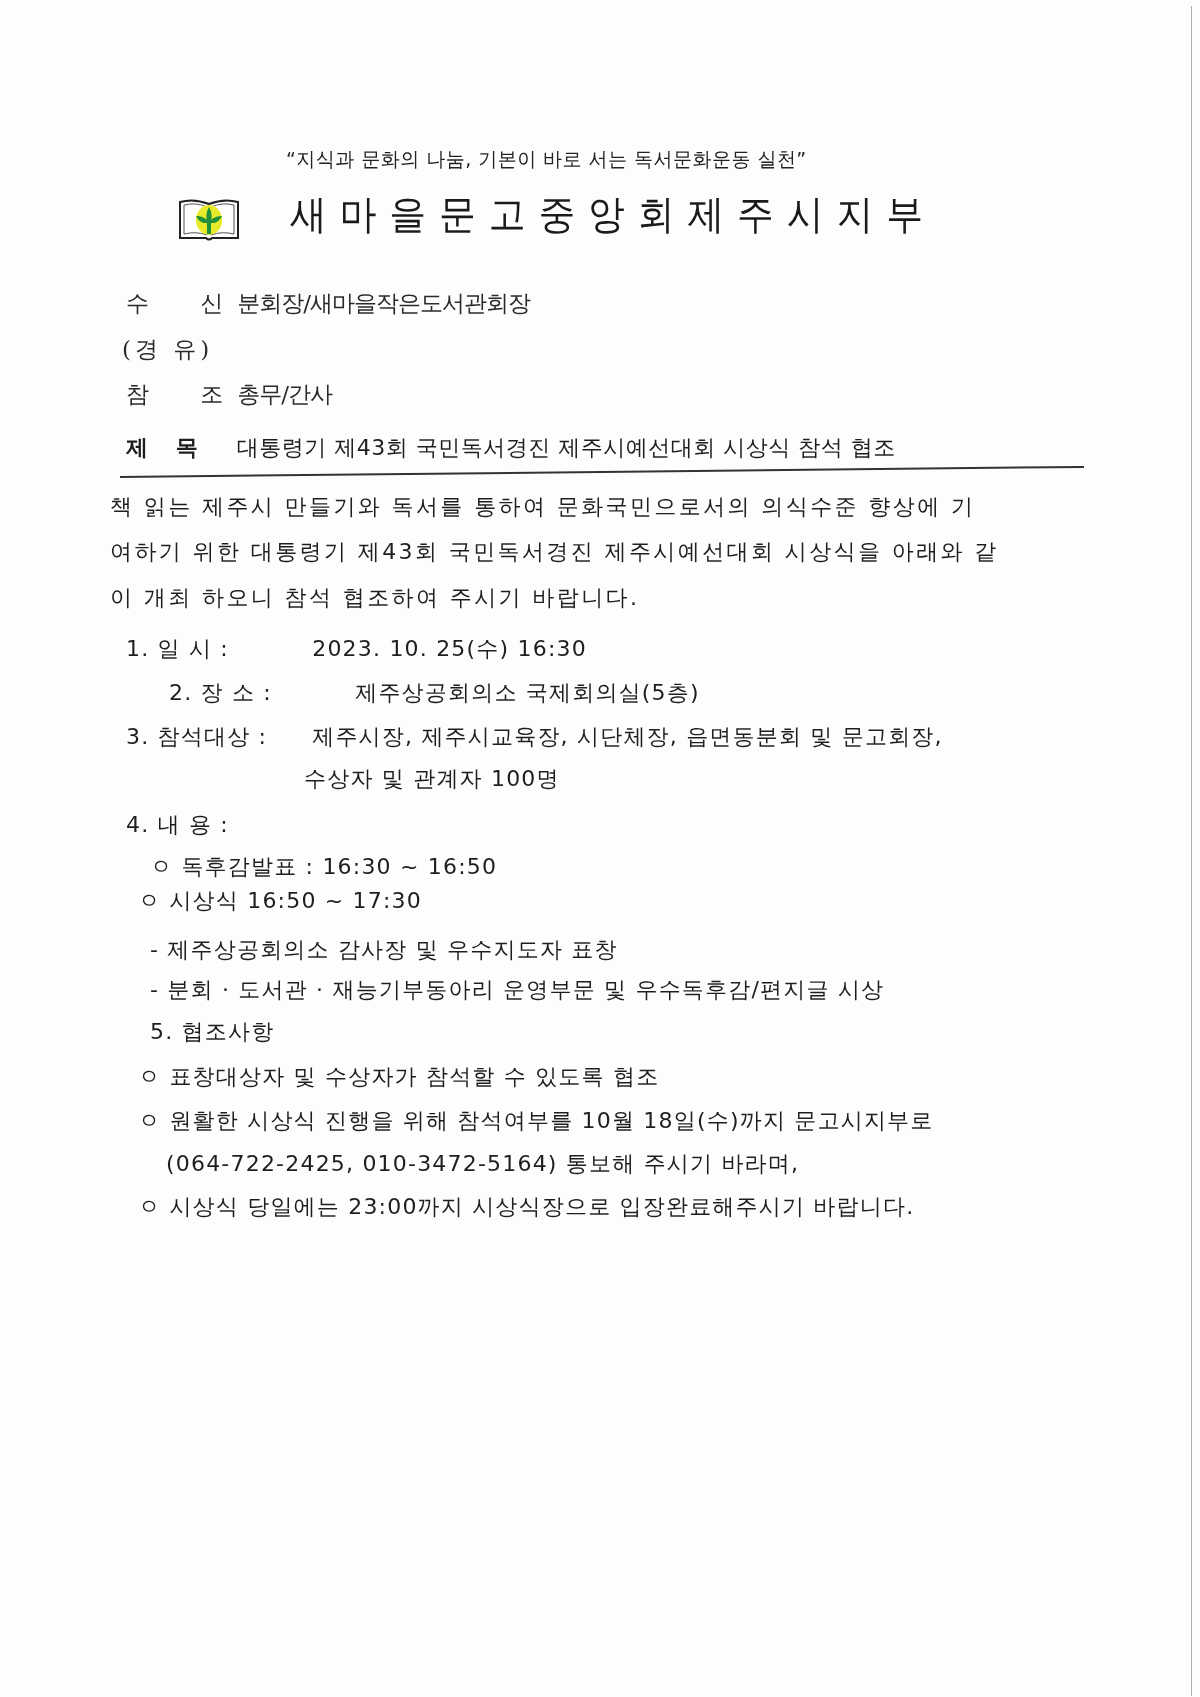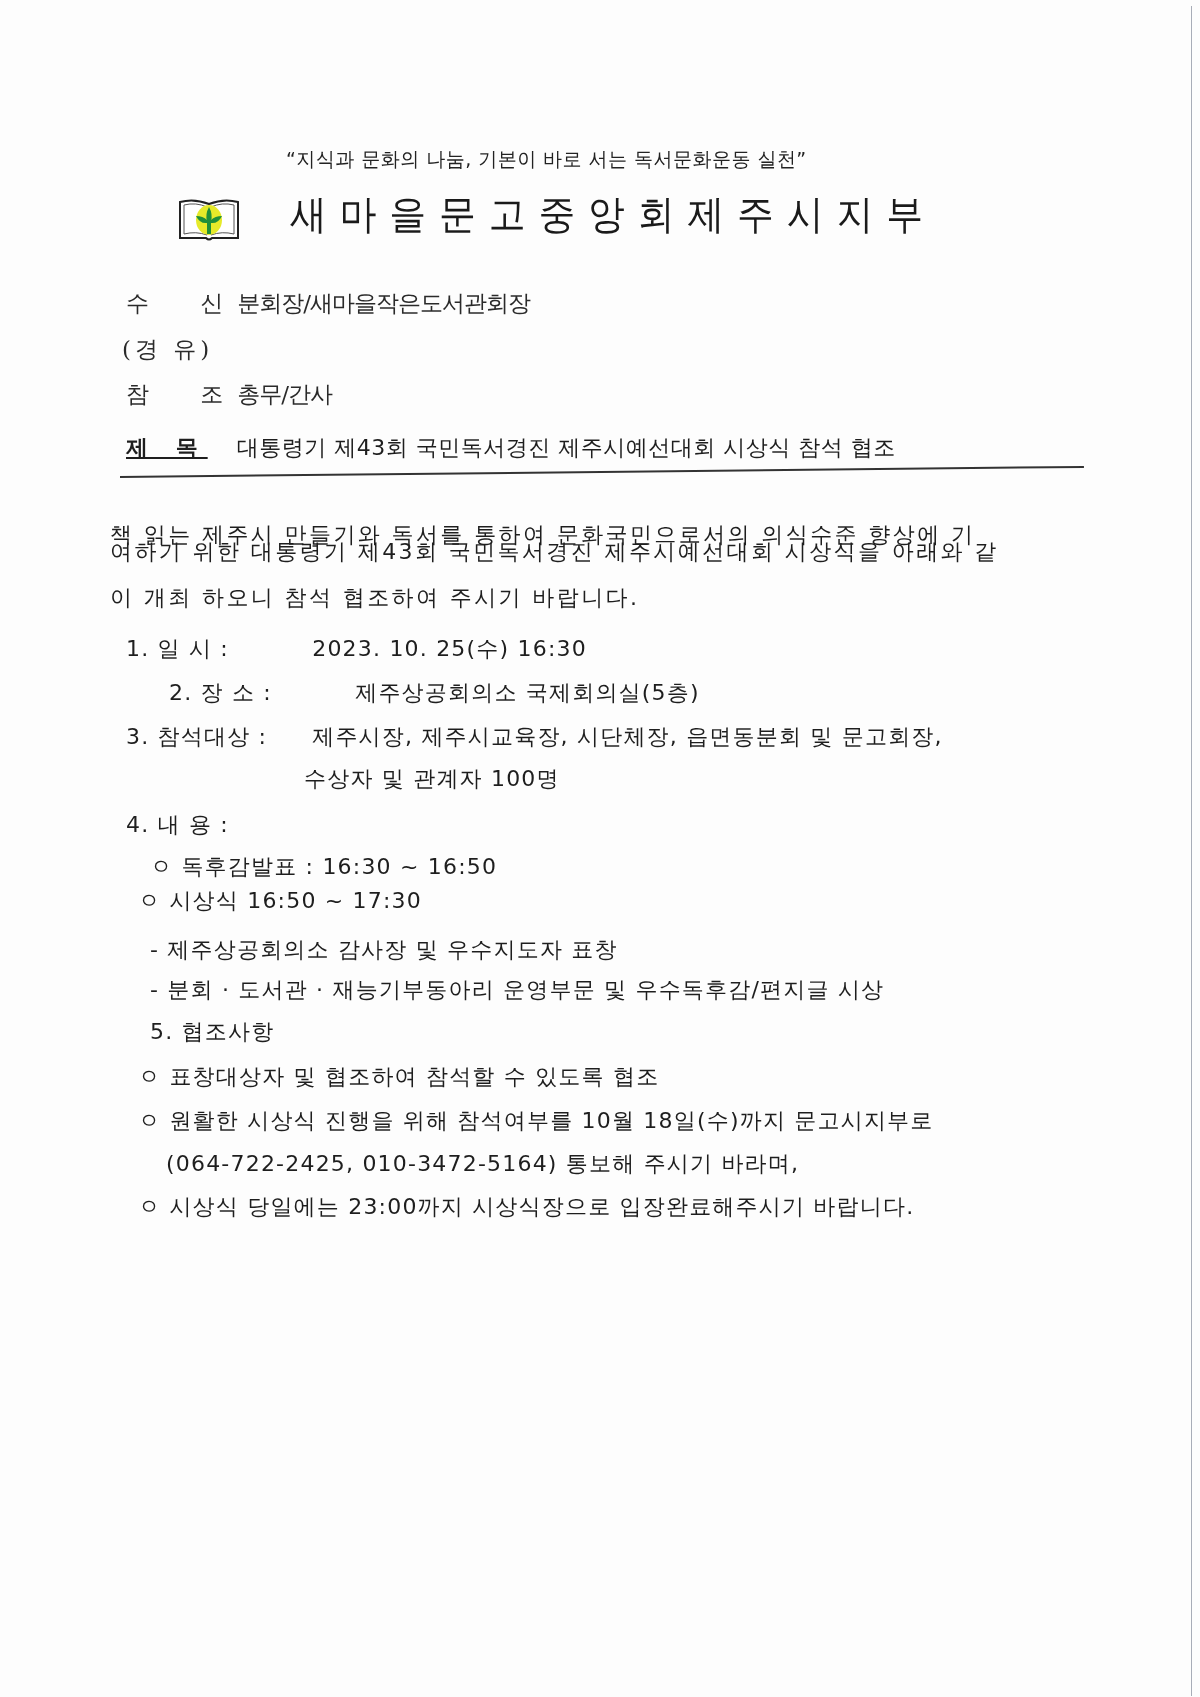--- a/index.html
+++ b/index.html
@@ -22,21 +22,21 @@
     }
     .org-title {
       left: 290px; top: 187px; font-size: 40px; letter-spacing: 14px; color: #1a1a1a;
       transform: scaleX(0.92); transform-origin: left top;
     }
     .logo { left: 176px; top: 196px; width: 66px; height: 48px; }
     .meta-row { font-size: 23px; color: #2a2a2a; font-family: "DejaVu Serif", "Liberation Serif", serif; }
     .meta-label { display: inline-block; width: 104px; letter-spacing: 22px; }
     .meta-value { display: inline-block; letter-spacing: -1px; }
     .subject { left: 126px; top: 433px; font-size: 22px; }
-    .subject-label { font-weight: bold; letter-spacing: 10px; margin-right: 22px; text-decoration: underline; }
+    .subject-label { font-weight: bold; letter-spacing: 10px; margin-right: 22px; }
     .subject-value { letter-spacing: 0.5px; margin-top: 36px; }
     .divider {
       position: absolute; left: 120px; top: 476px; width: 964px; height: 2px;
       background: #333; transform: rotate(-0.6deg); transform-origin: left center;
     }
     .body-text { font-size: 22px; letter-spacing: 2.4px; left: 110px; }
     .item { font-size: 22px; letter-spacing: 1.2px; }
     .item-label { display: inline-block; }
   </style>
 </head>
@@ -71,21 +71,21 @@
   <span class="meta-label">참 조</span>
   <span class="meta-value">총무/간사</span>
 </div>
 
 <div class="abs subject">
   <span class="subject-label">제 목</span>
   <span class="subject-value">대통령기 제43회 국민독서경진 제주시예선대회 시상식 참석 협조</span>
 </div>
 <div class="divider"></div>
 
-<div class="abs body-text" style="top:520px;text-align:right;">책 읽는 제주시 만들기와 독서를 통하여 문화국민으로서의 의식수준 향상에 기</div>
+<div class="abs body-text" style="top:492px;text-align:right;">책 읽는 제주시 만들기와 독서를 통하여 문화국민으로서의 의식수준 향상에 기</div>
 <div class="abs body-text" style="top:537px;">여하기 위한 대통령기 제43회 국민독서경진 제주시예선대회 시상식을 아래와 같</div>
 <div class="abs body-text" style="top:583px;">이 개최 하오니 참석 협조하여 주시기 바랍니다.</div>
 
 <div class="abs item" style="left:126px; top:634px;">
   <span class="item-label" style="width:178px;">1. 일     시 :</span>
   <span>2023. 10. 25(수) 16:30</span>
 </div>
 <div class="abs item" style="left:126px; top:678px;margin-left:43px;">
   <span class="item-label" style="width:178px;">2. 장     소 :</span>
   <span>제주상공회의소 국제회의실(5층)</span>
@@ -98,16 +98,16 @@
 <div class="abs item" style="left:126px; top:810px;text-align:right;">
   <span class="item-label">4. 내     용 :</span>
 </div>
 
 <div class="abs item" style="left:150px; top:852px;">ㅇ 독후감발표 : 16:30 ~ 16:50</div>
 <div class="abs item" style="left:138px; top:886px;">ㅇ 시상식 16:50 ~ 17:30</div>
 <div class="abs item" style="left:150px; top:935px;">- 제주상공회의소 감사장 및 우수지도자 표창</div>
 <div class="abs item" style="left:150px; top:975px;">- 분회 · 도서관 · 재능기부동아리 운영부문 및 우수독후감/편지글 시상</div>
 
 <div class="abs item" style="left:150px; top:1017px;">5. 협조사항</div>
-<div class="abs item" style="left:138px; top:1062px;">ㅇ 표창대상자 및 협조하여 참석할 수 있도록 협조</div>
+<div class="abs item" style="left:138px; top:1062px;">ㅇ 표창대상자 및 수상자가 참석할 수 있도록 협조</div>
 <div class="abs item" style="left:138px; top:1106px;">ㅇ 원활한 시상식 진행을 위해 참석여부를 10월 18일(수)까지 문고시지부로</div>
 <div class="abs item" style="left:166px; top:1149px;">(064-722-2425, 010-3472-5164) 통보해 주시기 바라며,</div>
 <div class="abs item" style="left:138px; top:1192px;">ㅇ 시상식 당일에는 23:00까지 시상식장으로 입장완료해주시기 바랍니다.</div>
 
 </body></html>

